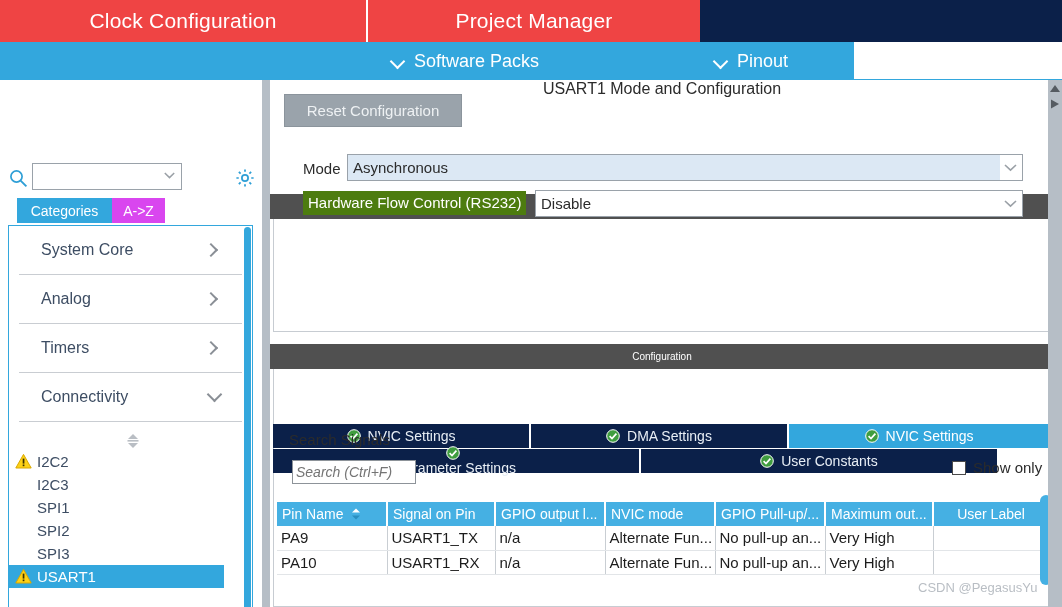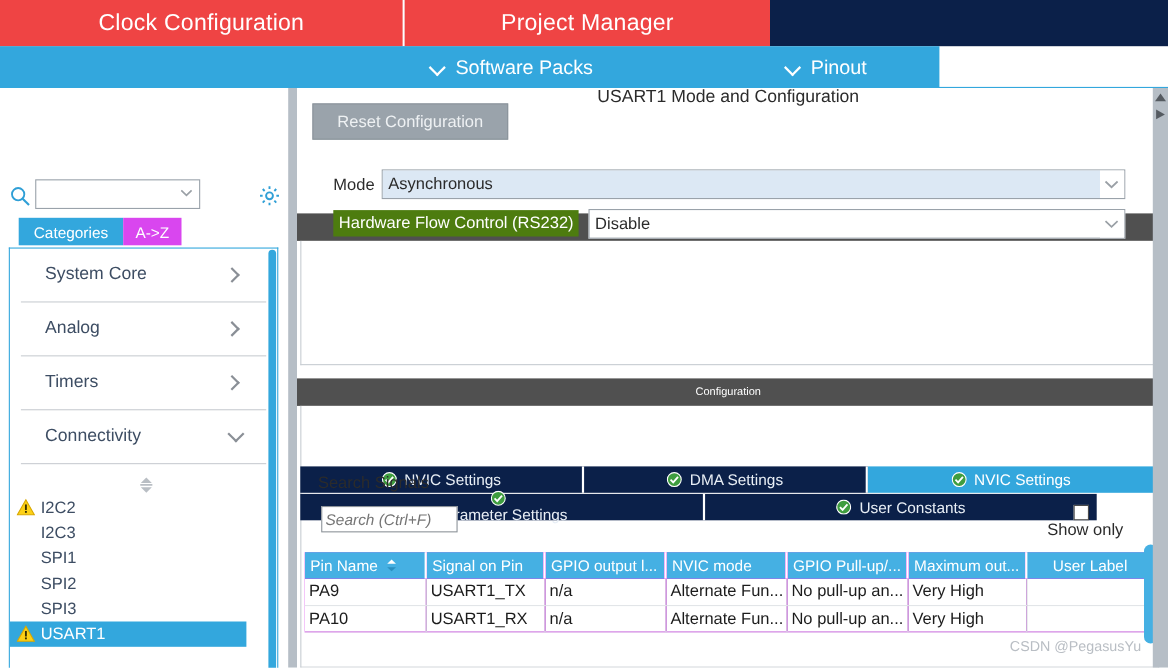--- a/index.html
+++ b/index.html
@@ -406,21 +406,20 @@
     box-sizing: border-box;
   }
   .showonly {
     position: absolute;
     left: 952px; top: 459px;
     display: flex;
     align-items: center;
     font-size: 15px;
     color: #2b2b2b;
     white-space: nowrap;
-    flex-direction: column;
   }
   .showonly .cb {
     width: 14px; height: 14px;
     border: 1.5px solid #4a4a4a;
     background: #ffffff;
     margin-right: 7px;
     box-sizing: border-box;
   }
 
   

